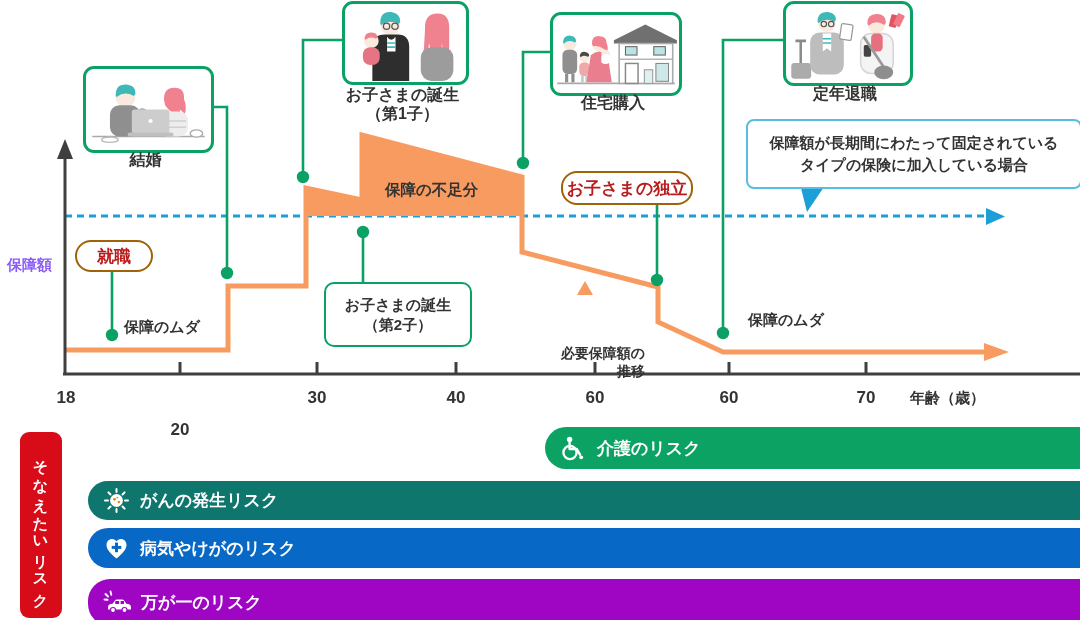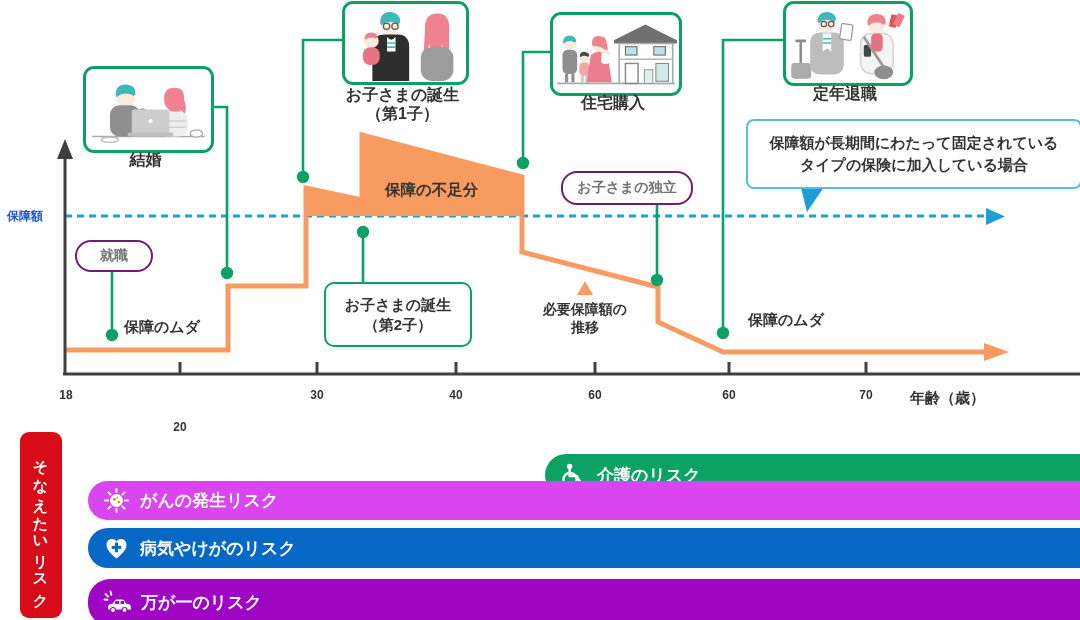--- a/index.html
+++ b/index.html
@@ -2,33 +2,33 @@
 <html><head>
 <meta charset="utf-8">
 <style>
   html,body{margin:0;padding:0;background:#fff;}
   .stage{position:relative;width:1080px;height:620px;background:#fff;overflow:hidden;
          font-family:"Liberation Sans",sans-serif;font-weight:700;color:#333;}
   .abs{position:absolute;}
   svg.chart-canvas{position:absolute;left:0;top:0;}
   .event-box{position:absolute;background:#fff;border:3px solid #0CA164;border-radius:11px;overflow:hidden;}
   .event-label{position:absolute;text-align:center;font-size:16px;line-height:19px;color:#333;}
-  .pill{position:absolute;background:#fff;border:2px solid #701a75;border-radius:16px;
-        display:flex;align-items:center;justify-content:center;font-size:14px;color:#737373;}
+  .pill{position:absolute;background:#fff;border:2px solid #a16207;border-radius:16px;
+        display:flex;align-items:center;justify-content:center;font-size:17px;color:#b91c1c;}
   .obox{position:absolute;background:#fff;border:2px solid #0CA164;border-radius:10px;
         display:flex;flex-direction:column;align-items:center;justify-content:center;
         font-size:15px;line-height:20px;text-align:center;color:#333;}
   .callout{position:absolute;background:#fff;border:2px solid #58BDE4;border-radius:8px;
         display:flex;flex-direction:column;align-items:center;justify-content:center;
         font-size:15px;line-height:22px;text-align:center;color:#333;}
   .ann{position:absolute;font-size:15px;color:#333;white-space:nowrap;}
-  .ann-center{position:absolute;text-align:center;font-size:14px;line-height:18px;color:#333;}
-  #x-ticks span{position:absolute;width:44px;text-align:center;font-size:12px;color:#333;}
+  .ann-center{position:absolute;text-align:right;font-size:14px;line-height:18px;color:#333;margin-top:44px;}
+  #x-ticks span{position:absolute;width:44px;text-align:center;font-size:17px;color:#333;}
   .xlabel{position:absolute;font-size:15px;color:#333;}
-  .ylabel{position:absolute;font-size:12px;color:#1d4ed8;}
+  .ylabel{position:absolute;font-size:15px;color:#8b5cf6;margin-top:48px;}
   .risk-sidebar{position:absolute;left:20px;top:432px;width:42px;height:186px;background:#D70C18;
         border-radius:9px;display:flex;align-items:center;justify-content:center;}
   .risk-sidebar span{writing-mode:vertical-rl;text-orientation:upright;color:#fff;font-size:15px;
         letter-spacing:2px;line-height:1;}
   .risk-bar{position:absolute;right:0;display:flex;align-items:center;color:#fff;font-size:17px;
         border-radius:22px 0 0 22px;}
   .risk-icon{display:flex;margin:0 10px 0 15px;}
   .illu{width:100%;height:100%;display:block;}
 </style>
 </head>
@@ -200,33 +200,33 @@
   <div class="ann" style="left:385px;top:180px;font-size:15.5px;">保障の不足分</div>
   <div class="ann-center" style="left:525px;top:300px;width:120px;">
     <div>必要保障額の</div>
     <div>推移</div>
   </div>
 
   <div class="risk-sidebar">
     <span>そなえたいリスク</span>
   </div>
 
-  <div class="risk-bar" style="background: rgb(11, 162, 100); --bar: #0BA264; left: 545px; top: 427px; height: 42px; margin-top: 27px;">
+  <div class="risk-bar" style="background: rgb(11, 162, 100); --bar: #0BA264; left: 545px; top: 427px; height: 42px;">
     <span class="risk-icon">
       <svg width="27" height="27" viewBox="0 0 27 27">
         <circle cx="10" cy="17.5" r="6.6" fill="none" stroke="#fff" stroke-width="2.3"></circle>
         <circle cx="9.6" cy="4.4" r="2.7" fill="#fff"></circle>
         <path d="M9.6 8 V14 H16.6 L20 19.6" fill="none" stroke="#fff" stroke-width="2.5" stroke-linecap="round" stroke-linejoin="round"></path>
         <circle cx="21.2" cy="22.3" r="1.9" fill="#fff"></circle>
       </svg>
     </span>
     <span>介護のリスク</span>
   </div>
 
-  <div class="risk-bar" style="background: #d946ef; --bar: #D08E0E; left: 88px; top: 481px; height: 39px;">
+  <div class="risk-bar" style="background: #0f766e; --bar: #D08E0E; left: 88px; top: 481px; height: 39px;">
     <span class="risk-icon">
       <svg width="27" height="27" viewBox="0 0 27 27">
         <g stroke="#fff" stroke-width="2" stroke-linecap="round">
           <line x1="13.5" y1="2" x2="13.5" y2="5"></line>
             <line x1="13.5" y1="22" x2="13.5" y2="25"></line>
           <line x1="2" y1="13.5" x2="5" y2="13.5"></line>
             <line x1="22" y1="13.5" x2="25" y2="13.5"></line>
           <line x1="5.4" y1="5.4" x2="7.5" y2="7.5"></line>
             <line x1="19.5" y1="19.5" x2="21.6" y2="21.6"></line>
           <line x1="5.4" y1="21.6" x2="7.5" y2="19.5"></line>

